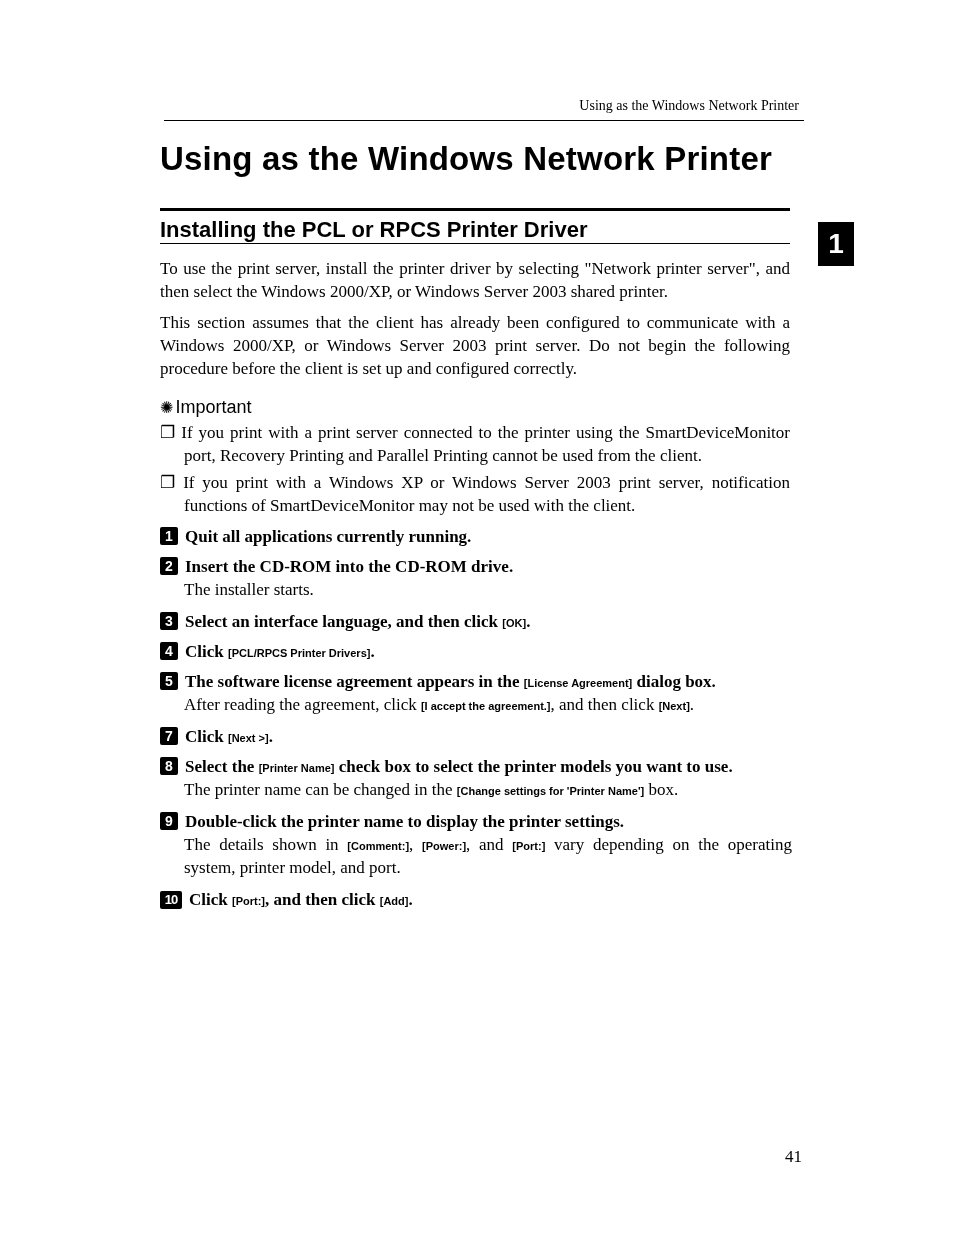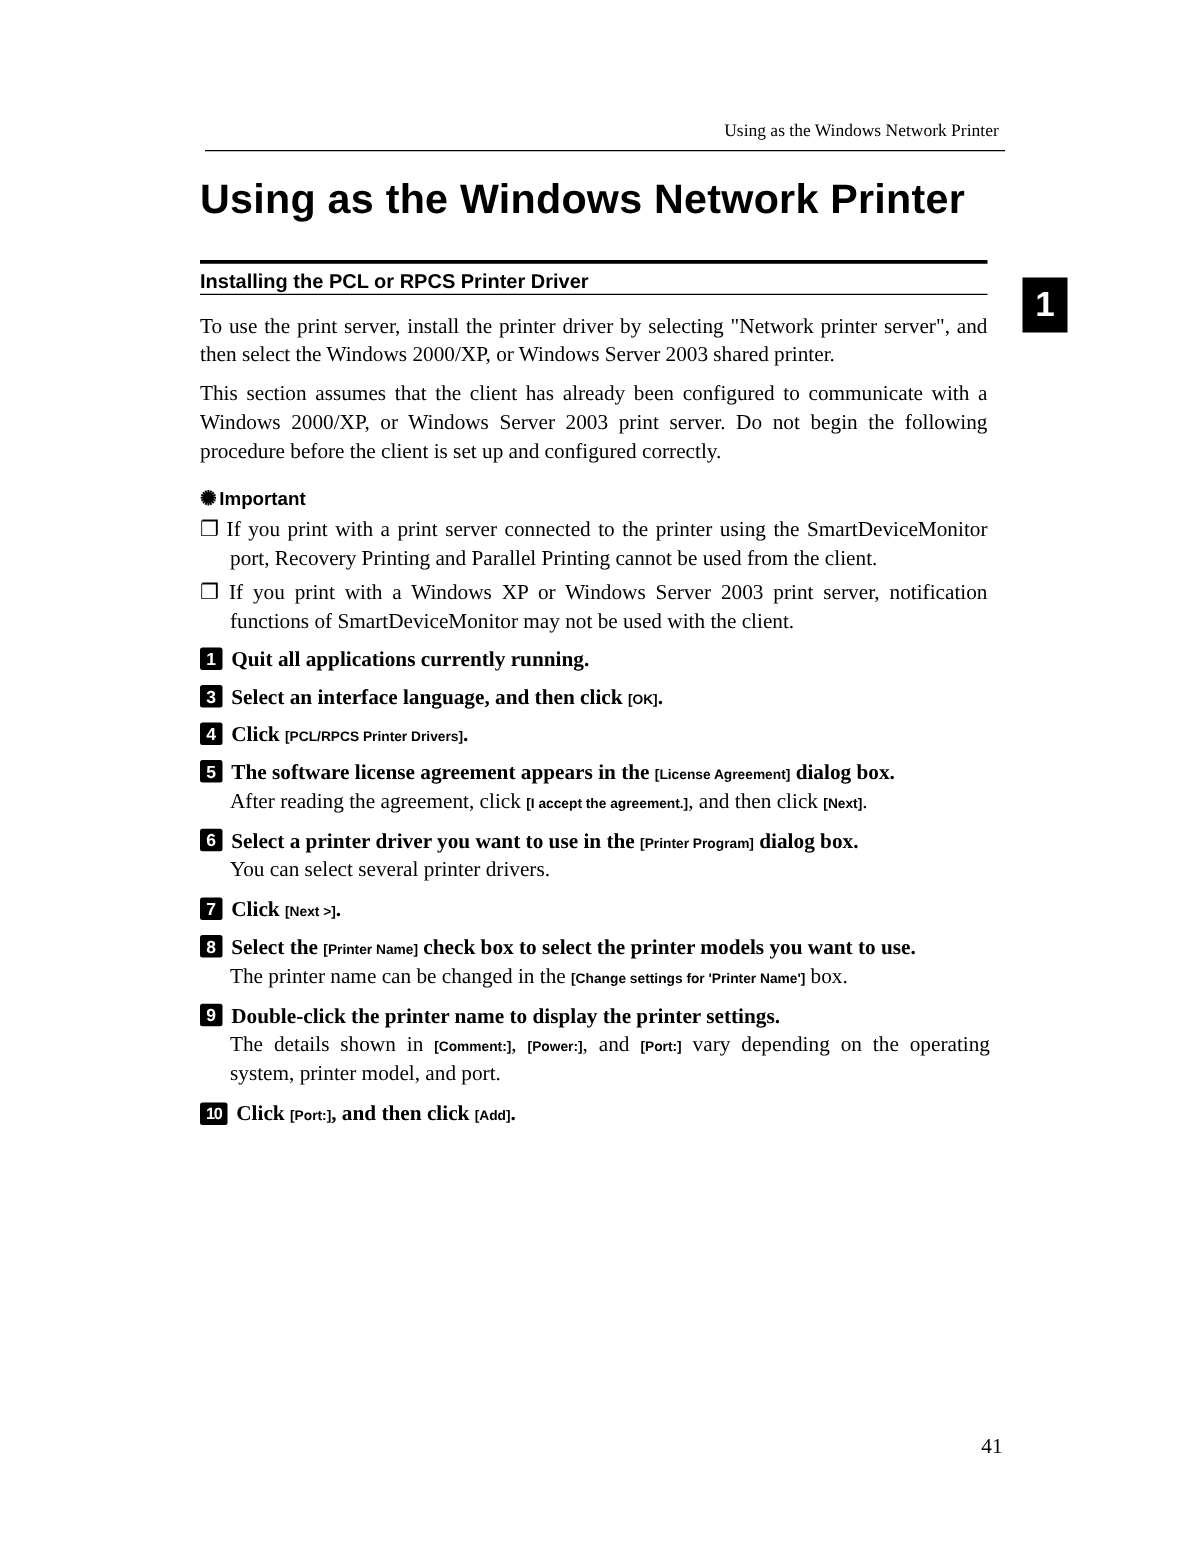--- a/index.html
+++ b/index.html
@@ -54,41 +54,41 @@
     letter-spacing: 0.2px;
   }
   .thick-rule {
     border-top: 3px solid #000;
     width: 630px;
     margin-bottom: 6px;
   }
   h2.section-title {
     font-family: Arial, Helvetica, sans-serif;
     font-weight: bold;
-    font-size: 16px;
+    font-size: 22px;
     margin: 0 0 2px 0;
     display: inline-block;
   }
   .title-underline {
     border-top: 1.5px solid #000;
     width: 630px;
     margin-top: -2px;
     margin-bottom: 14px;
   }
   .body-p {
     font-size: 17px;
     line-height: 1.35;
     margin: 8px 0;
     width: 630px;
     text-align: justify;
   }
   .important-head {
     font-family: Arial, Helvetica, sans-serif;
-    font-weight: bold;
-    font-size: 15px;
+    font-weight: normal;
+    font-size: 18px;
     margin-top: 16px;
   }
   .important-head::before {
     content: "✺";
     font-size: 16px;
     margin-right: 2px;
   }
   ul.bullets {
     list-style: none;
     padding: 0;
@@ -173,20 +173,25 @@
   <ul class="bullets">
     <li>If you print with a print server connected to the printer using the SmartDeviceMonitor port, Recovery Printing and Parallel Printing cannot be used from the client.</li>
     <li>If you print with a Windows XP or Windows Server 2003 print server, notification functions of SmartDeviceMonitor may not be used with the client.</li>
   </ul>
 
   <div class="step">
     <span class="step-num">1</span>
     <span class="step-title">Quit all applications currently running.</span>
   </div>
 
+  <div class="step">
+    <span class="step-num">2</span>
+    <span class="step-title">Insert the CD-ROM into the CD-ROM drive.</span>
+    <div class="step-body">The installer starts.</div>
+  </div>
 
   <div class="step">
     <span class="step-num">3</span>
     <span class="step-title">
       <span>Select an interface language, and then click </span><span class="ui-label">[OK]</span><span>.</span>
     </span>
   </div>
 
   <div class="step">
     <span class="step-num">4</span>
@@ -198,27 +203,20 @@
   <div class="step">
     <span class="step-num">5</span>
     <span class="step-title">
       <span>The software license agreement appears in the </span><span class="ui-label">[License Agreement]</span><span> dialog box.</span>
     </span>
     <div class="step-body">
       <span>After reading the agreement, click </span><span class="ui-label">[I accept the agreement.]</span><span>, and then click </span><span class="ui-label">[Next]</span><span>.</span>
     </div>
   </div>
 
-  <div class="step">
-    <span class="step-num">6</span>
-    <span class="step-title">
-      <span>Select a printer driver you want to use in the </span><span class="ui-label">[Printer Program]</span><span> dialog box.</span>
-    </span>
-    <div class="step-body">You can select several printer drivers.</div>
-  </div>
 
   <div class="step">
     <span class="step-num">7</span>
     <span class="step-title">
       <span>Click </span><span class="ui-label">[Next &gt;]</span><span>.</span>
     </span>
   </div>
 
   <div class="step">
     <span class="step-num">8</span>

